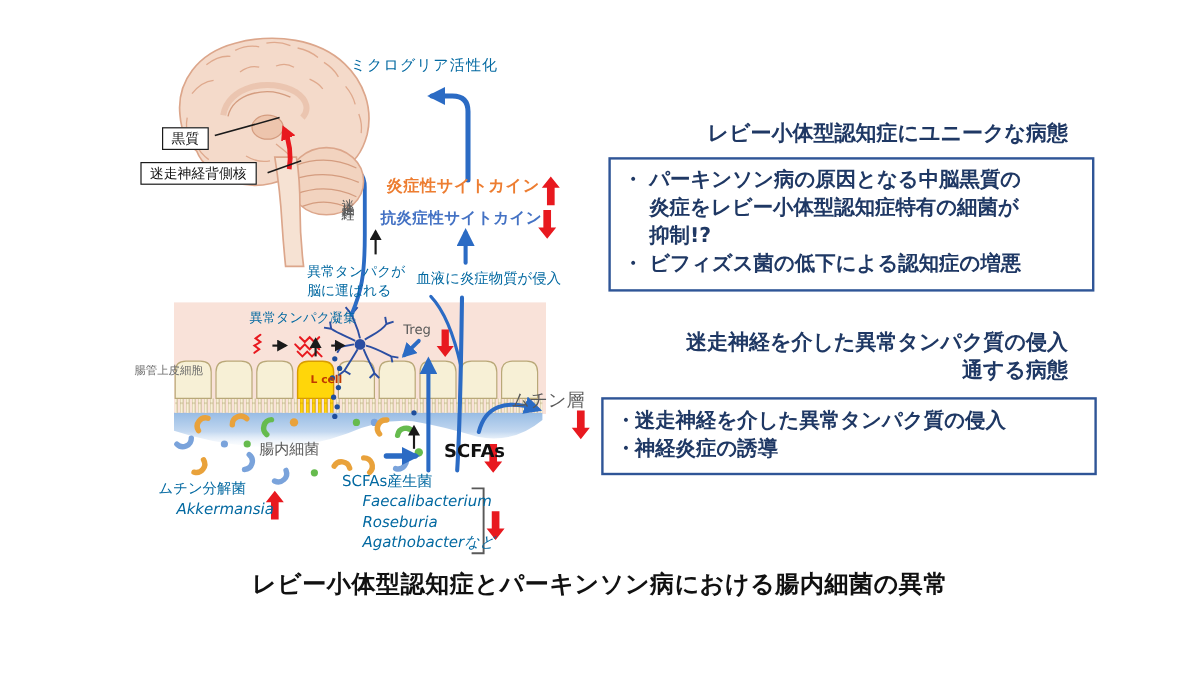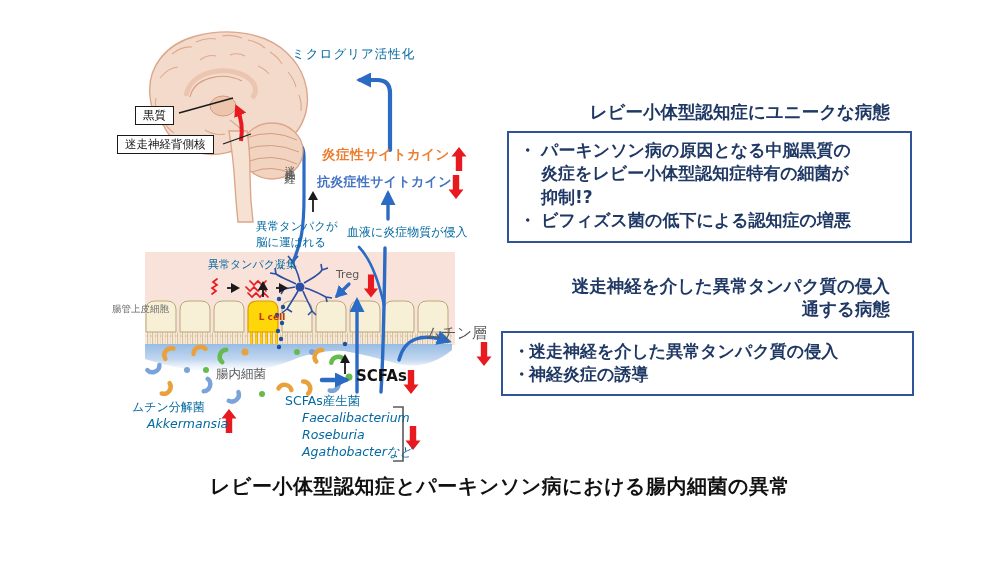--- a/index.html
+++ b/index.html
@@ -220,21 +220,21 @@
   <div class="lbl gray" style="left:336px;top:268px;font-size:11px;">Treg</div>
 
   <div class="lbl" style="left:112px;top:303px;font-size:9.5px;color:#6b6b6b;">腸管上皮細胞</div>
 
   <div class="lbl" style="left:249px;top:312px;width:46px;text-align:center;font-size:9px;font-weight:bold;color:#C03A00;">L cell</div>
 
   <div class="lbl gray" style="left:426px;top:324px;font-size:15px;">ムチン層</div>
 
   <div class="lbl gray" style="left:216px;top:366px;font-size:12.5px;">腸内細菌</div>
 
-  <div class="lbl" style="left:356px;top:367px;font-size:15px;font-weight:bold;color:#111;">SCFAs</div>
+  <div class="lbl" style="left:356px;top:367px;font-size:15px;font-weight:bold;color:#111;padding-left:14px;">SCFAs</div>
 
   <div class="lbl" style="left:132px;top:399px;font-size:12px;">ムチン分解菌</div>
 
   <div class="lbl ital" style="left:147px;top:416px;font-size:12.5px;">Akkermansia</div>
 
   <div class="lbl" style="left:285px;top:393px;font-size:12.5px;">SCFAs産生菌</div>
 
   <div class="lbl" style="left:302px;top:409px;font-size:12.5px;line-height:17px;">
     <div class="ital">Faecalibacterium</div>
     <div class="ital">Roseburia</div>

